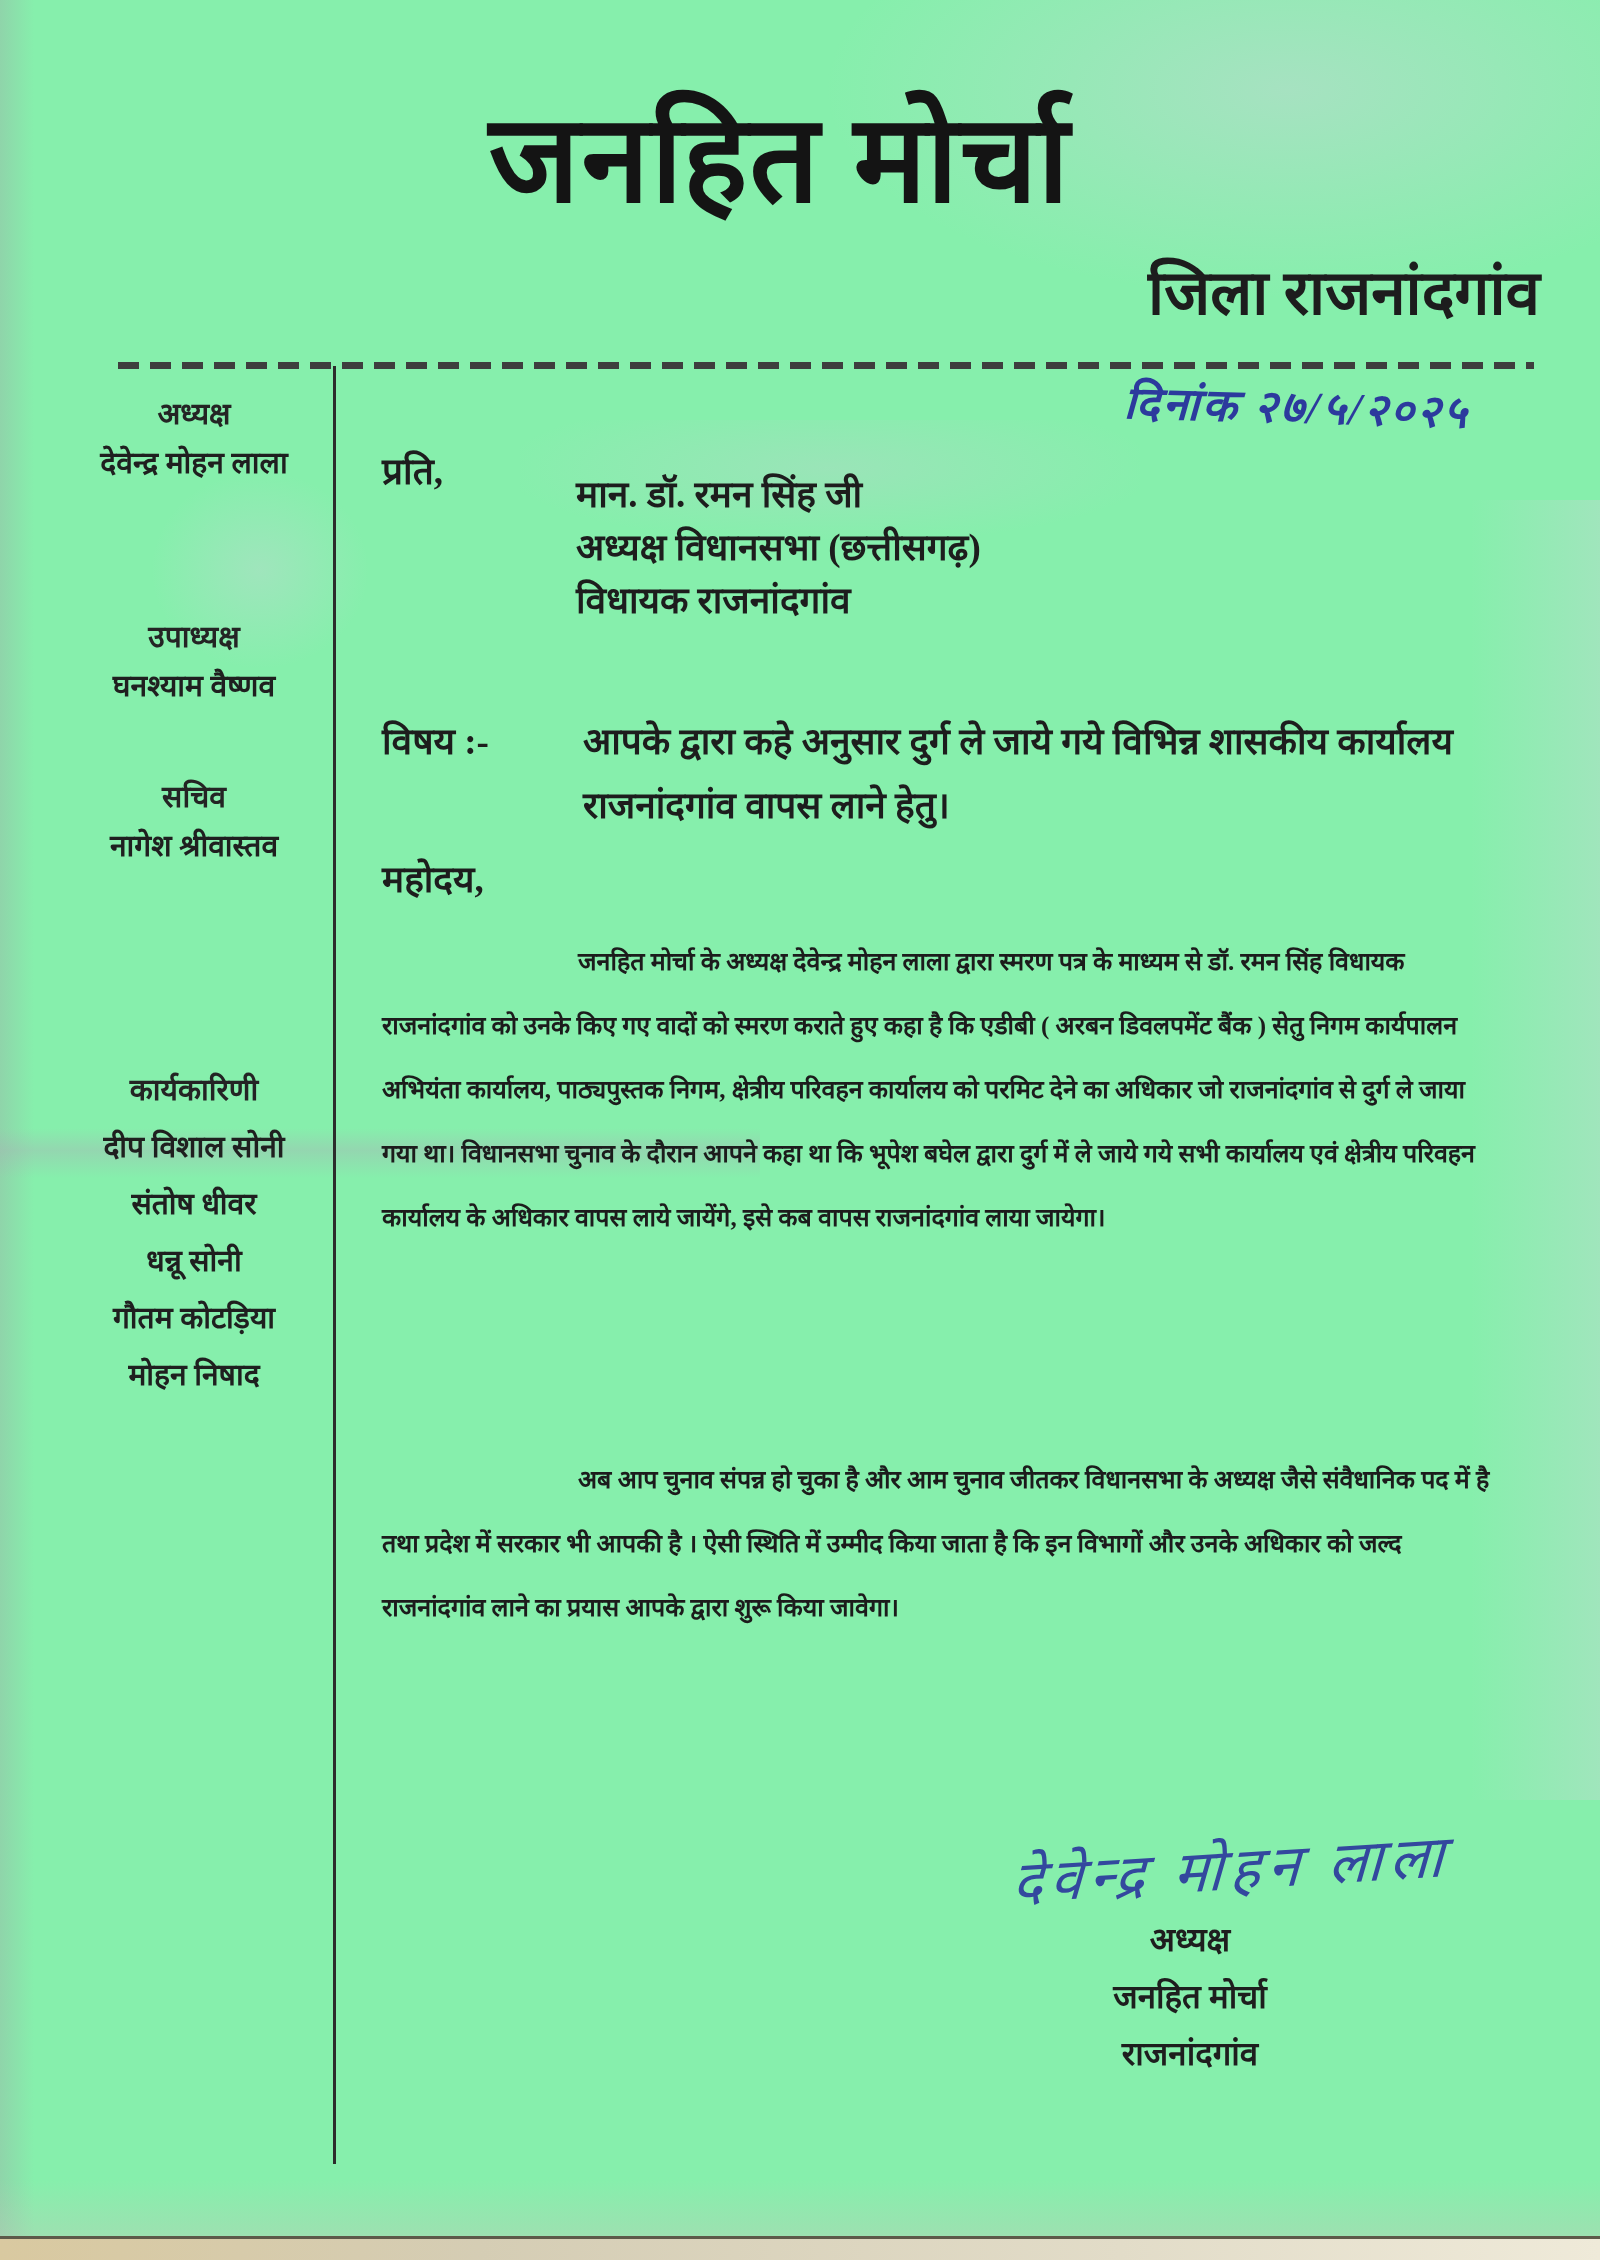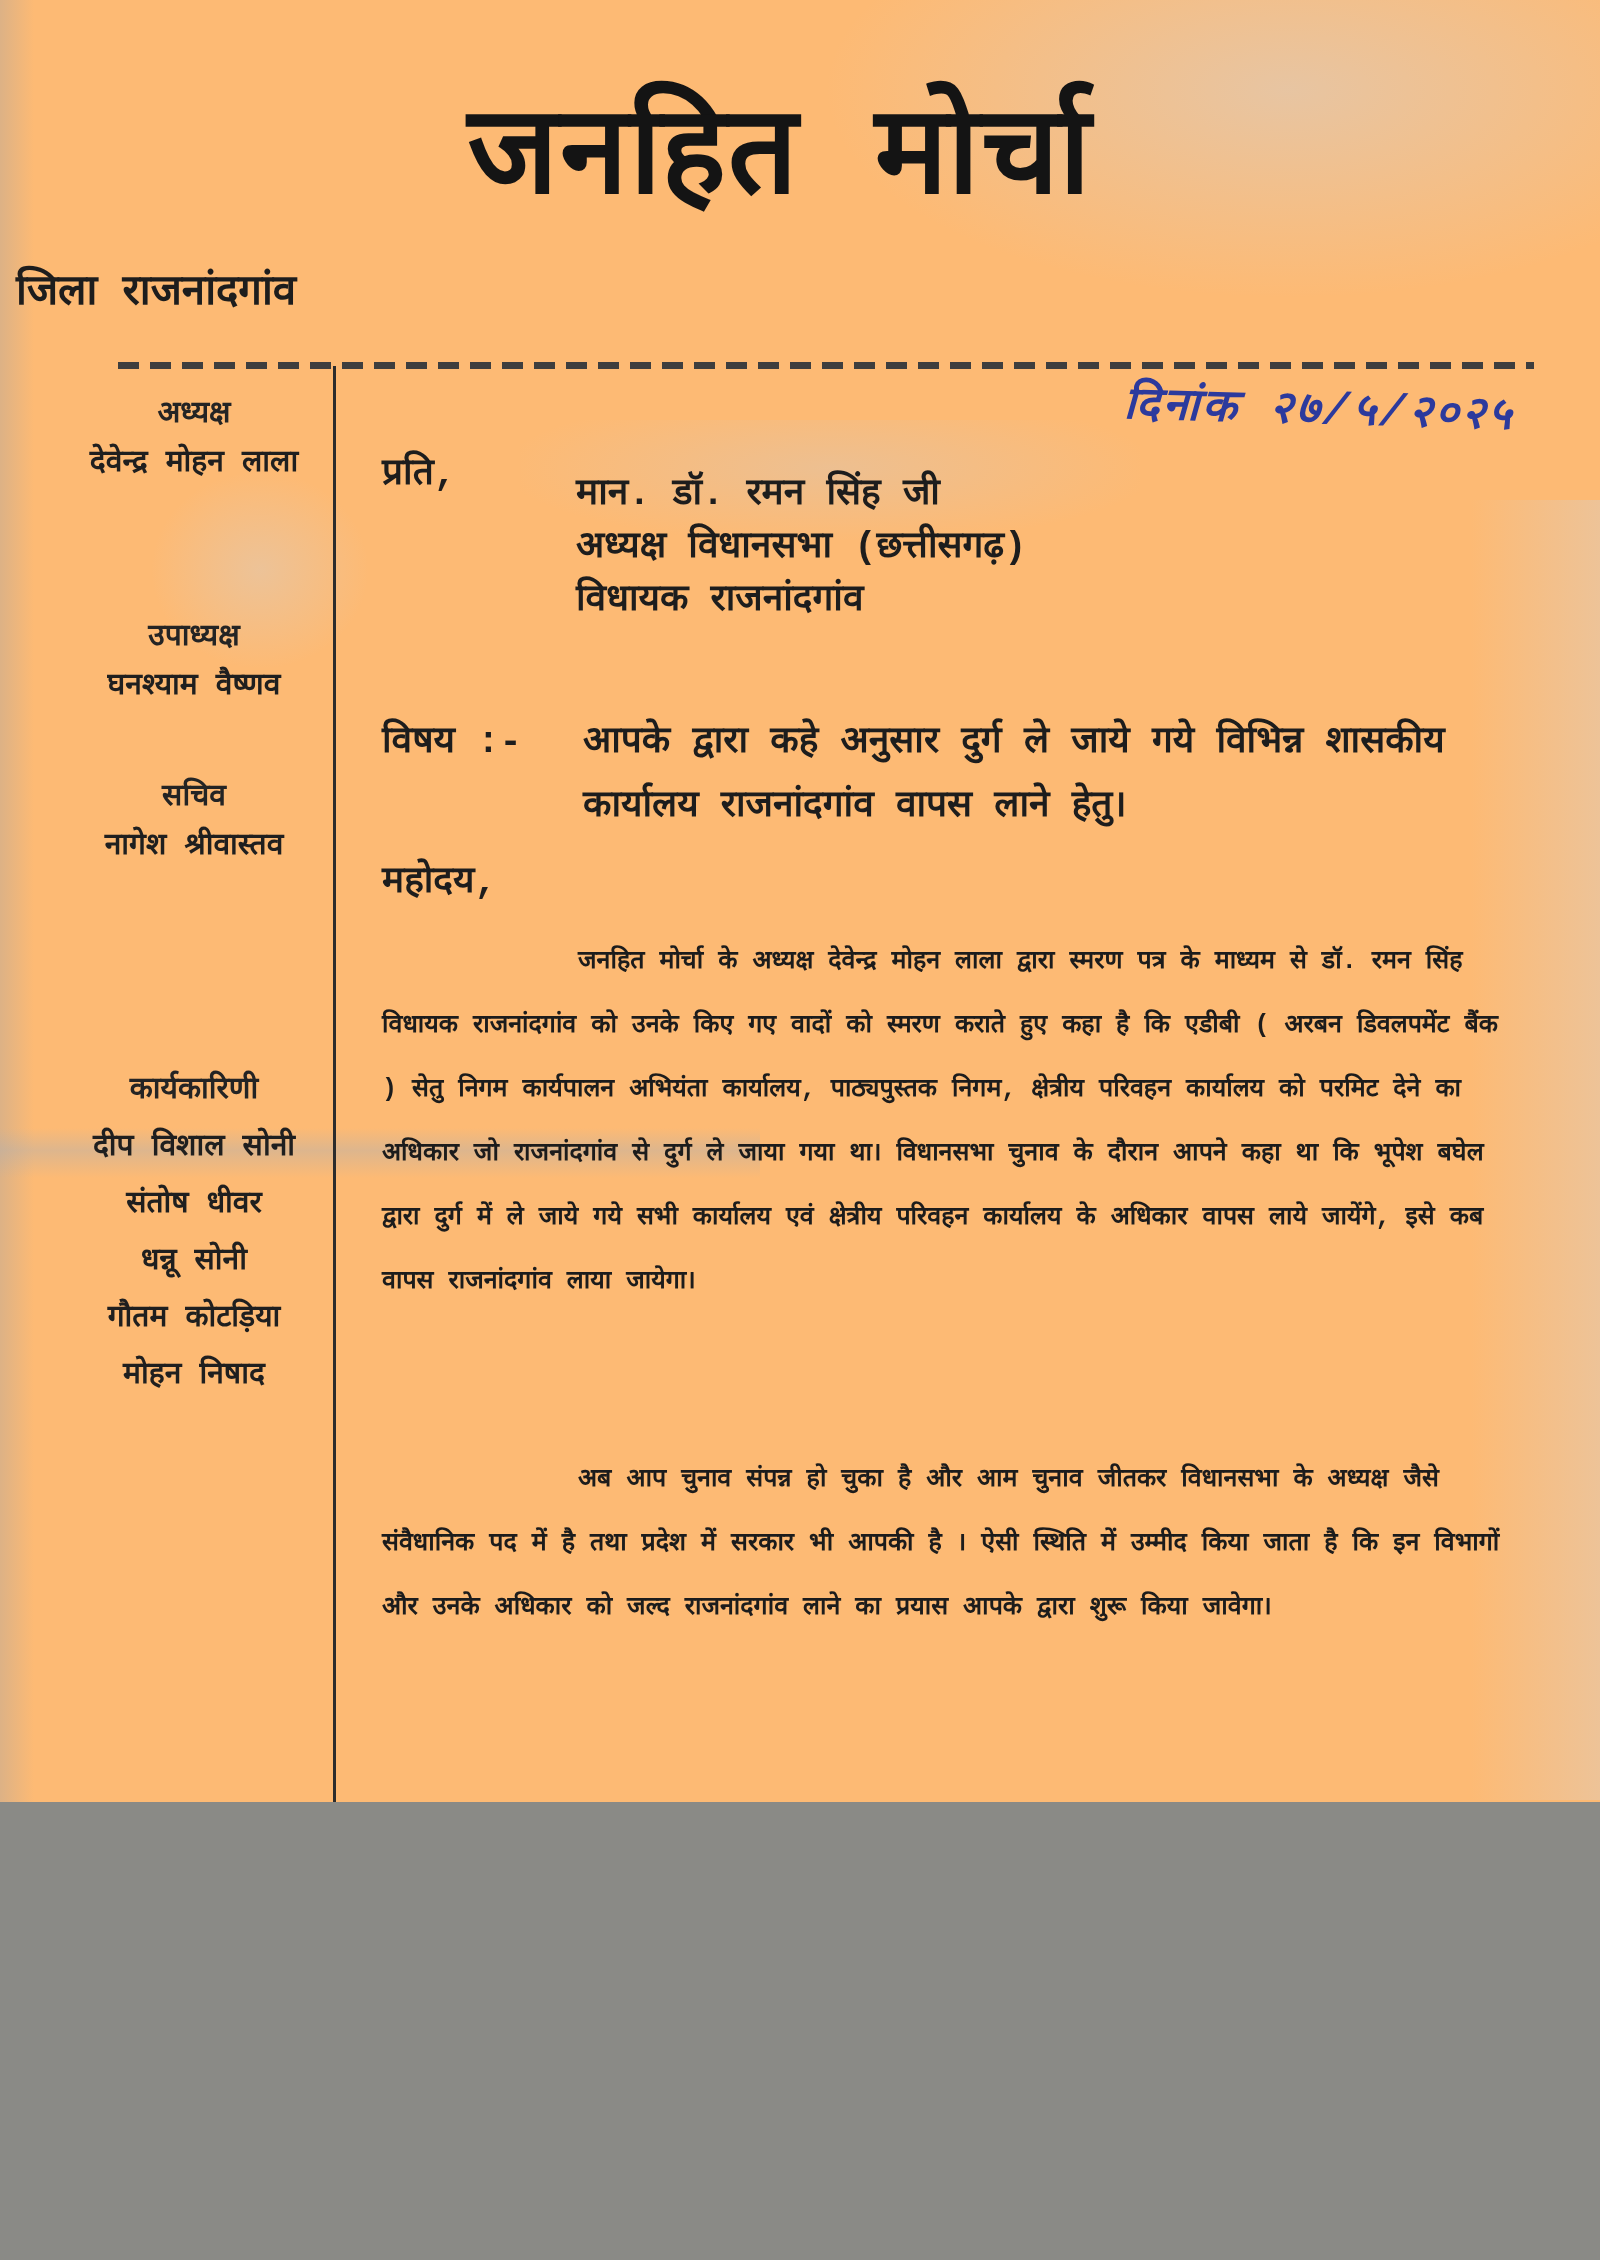--- a/index.html
+++ b/index.html
@@ -1,21 +1,21 @@
 <!DOCTYPE html>
 <html><head>
 <meta charset="utf-8">
 <style>
   html,body{margin:0;padding:0;background:#8a8a86;}
   .page{
     position:relative;
-    width:1600px;height:1802px;
+    width:1600px;height:2260px;
     overflow:hidden;
-    background:#fdba74;
-    font-family:Liberation Mono, monospace;
+    background:#86efac;
+    font-family:Liberation Serif, serif;
     color:#1d1d1d;
   }
   
   .shade{position:absolute;pointer-events:none;}
   .shade.top-right{left:820px;top:0;width:780px;height:300px;
     background:radial-gradient(ellipse at 60% 30%,rgba(205,210,218,.45),rgba(205,210,218,0) 70%);}
   .shade.left-edge{left:0;top:0;width:34px;height:2260px;
     background:linear-gradient(90deg,rgba(160,162,166,.35),rgba(160,162,166,0));}
   .shade.crease{left:0;top:1128px;width:760px;height:50px;
     background:linear-gradient(180deg,rgba(255,255,255,0),rgba(170,175,182,.38) 45%,rgba(255,255,255,0));}
@@ -29,21 +29,21 @@
     background:linear-gradient(180deg,rgba(255,255,255,0),rgba(200,198,185,.35));}
 
   
   .org-title{
     position:absolute;left:0;top:70px;width:1560px;
     text-align:center;font-size:122px;font-weight:900;
     letter-spacing:2px;color:#141414;line-height:180px;
   }
   .org-subtitle{
     position:absolute;left:0;top:248px;width:1540px;
-    text-align:left;font-size:42px;font-weight:800;color:#1d1d1d;line-height:90px;margin-left:16px;
+    text-align:right;font-size:62px;font-weight:800;color:#1d1d1d;line-height:90px;
   }
   .dashed-rule{
     position:absolute;left:118px;top:362px;width:1416px;height:7px;
     background:repeating-linear-gradient(90deg,#3e3e3e 0 21px,transparent 21px 32px);
   }
   .v-divider{
     position:absolute;left:333px;top:366px;width:3px;height:1798px;
     background:#2c2c2c;
   }
 

